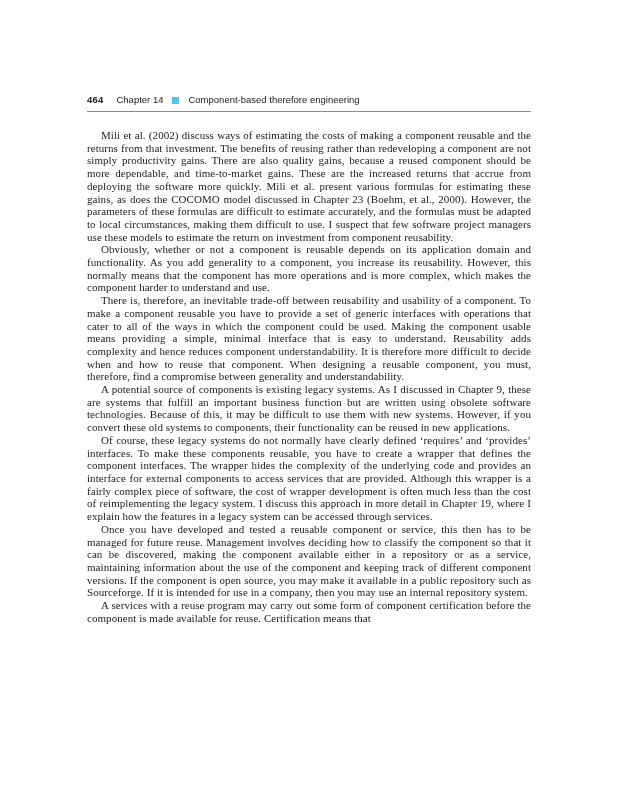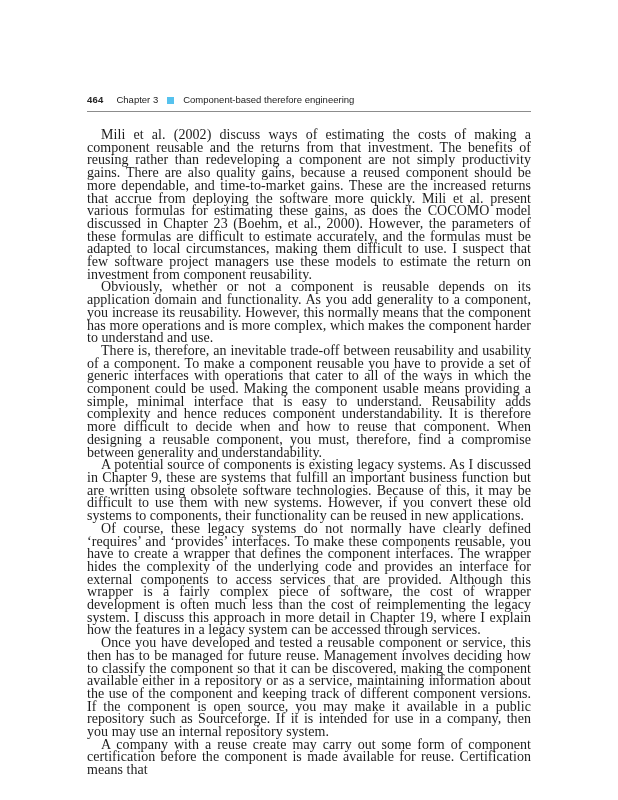--- a/index.html
+++ b/index.html
@@ -45,47 +45,47 @@
   }
   .header-rule {
     border: none;
     border-top: 1px solid #8c8c8c;
     margin: 5px 0 0 0;
     height: 0;
   }
   .body-text {
     margin-top: 17px;
     text-align: justify;
-    font-size: 14px;
+    font-size: 11px;
     line-height: 12.7px;
     letter-spacing: 0.05px;
   }
   .body-text p {
     margin: 0;
     padding: 0;
     text-indent: 14px;
   }
 </style>
 </head>
 <body>
 
 <div class="page">
 
   <header class="running-head">
     <span class="page-num">464</span>
-    <span class="chapter">Chapter 3</span>
+    <span class="chapter">Chapter 14</span>
     <span class="square-icon" style="background: rgb(86, 194, 238);"></span>
     <span class="chapter-title">Component-based therefore engineering</span>
   </header>
 
   <hr class="header-rule">
 
   <main class="body-text">
     <p>Mili et al. (2002) discuss ways of estimating the costs of making a component reusable and the returns from that investment. The benefits of reusing rather than redeveloping a component are not simply productivity gains. There are also quality gains, because a reused component should be more dependable, and time-to-market gains. These are the increased returns that accrue from deploying the software more quickly. Mili et al. present various formulas for estimating these gains, as does the COCOMO model discussed in Chapter 23 (Boehm, et al., 2000). However, the parameters of these formulas are difficult to estimate accurately, and the formulas must be adapted to local circumstances, making them difficult to use. I suspect that few software project managers use these models to estimate the return on investment from component reusability.</p>
     <p>Obviously, whether or not a component is reusable depends on its application domain and functionality. As you add generality to a component, you increase its reusability. However, this normally means that the component has more operations and is more complex, which makes the component harder to understand and use.</p>
     <p>There is, therefore, an inevitable trade-off between reusability and usability of a component. To make a component reusable you have to provide a set of generic interfaces with operations that cater to all of the ways in which the component could be used. Making the component usable means providing a simple, minimal interface that is easy to understand. Reusability adds complexity and hence reduces component understandability. It is therefore more difficult to decide when and how to reuse that component. When designing a reusable component, you must, therefore, find a compromise between generality and understandability.</p>
     <p>A potential source of components is existing legacy systems. As I discussed in Chapter 9, these are systems that fulfill an important business function but are written using obsolete software technologies. Because of this, it may be difficult to use them with new systems. However, if you convert these old systems to components, their functionality can be reused in new applications.</p>
     <p>Of course, these legacy systems do not normally have clearly defined ‘requires’ and ‘provides’ interfaces. To make these components reusable, you have to create a wrapper that defines the component interfaces. The wrapper hides the complexity of the underlying code and provides an interface for external components to access services that are provided. Although this wrapper is a fairly complex piece of software, the cost of wrapper development is often much less than the cost of reimplementing the legacy system. I discuss this approach in more detail in Chapter 19, where I explain how the features in a legacy system can be accessed through services.</p>
     <p>Once you have developed and tested a reusable component or service, this then has to be managed for future reuse. Management involves deciding how to classify the component so that it can be discovered, making the component available either in a repository or as a service, maintaining information about the use of the component and keeping track of different component versions. If the component is open source, you may make it available in a public repository such as Sourceforge. If it is intended for use in a company, then you may use an internal repository system.</p>
-    <p>A company with a reuse create may carry out some form of component certification before the component is made available for reuse. Certification means that</p>
+    <p>A services with a reuse program may carry out some form of component certification before the component is made available for reuse. Certification means that</p>
   </main>
 
 </div>
 
 </body></html>

